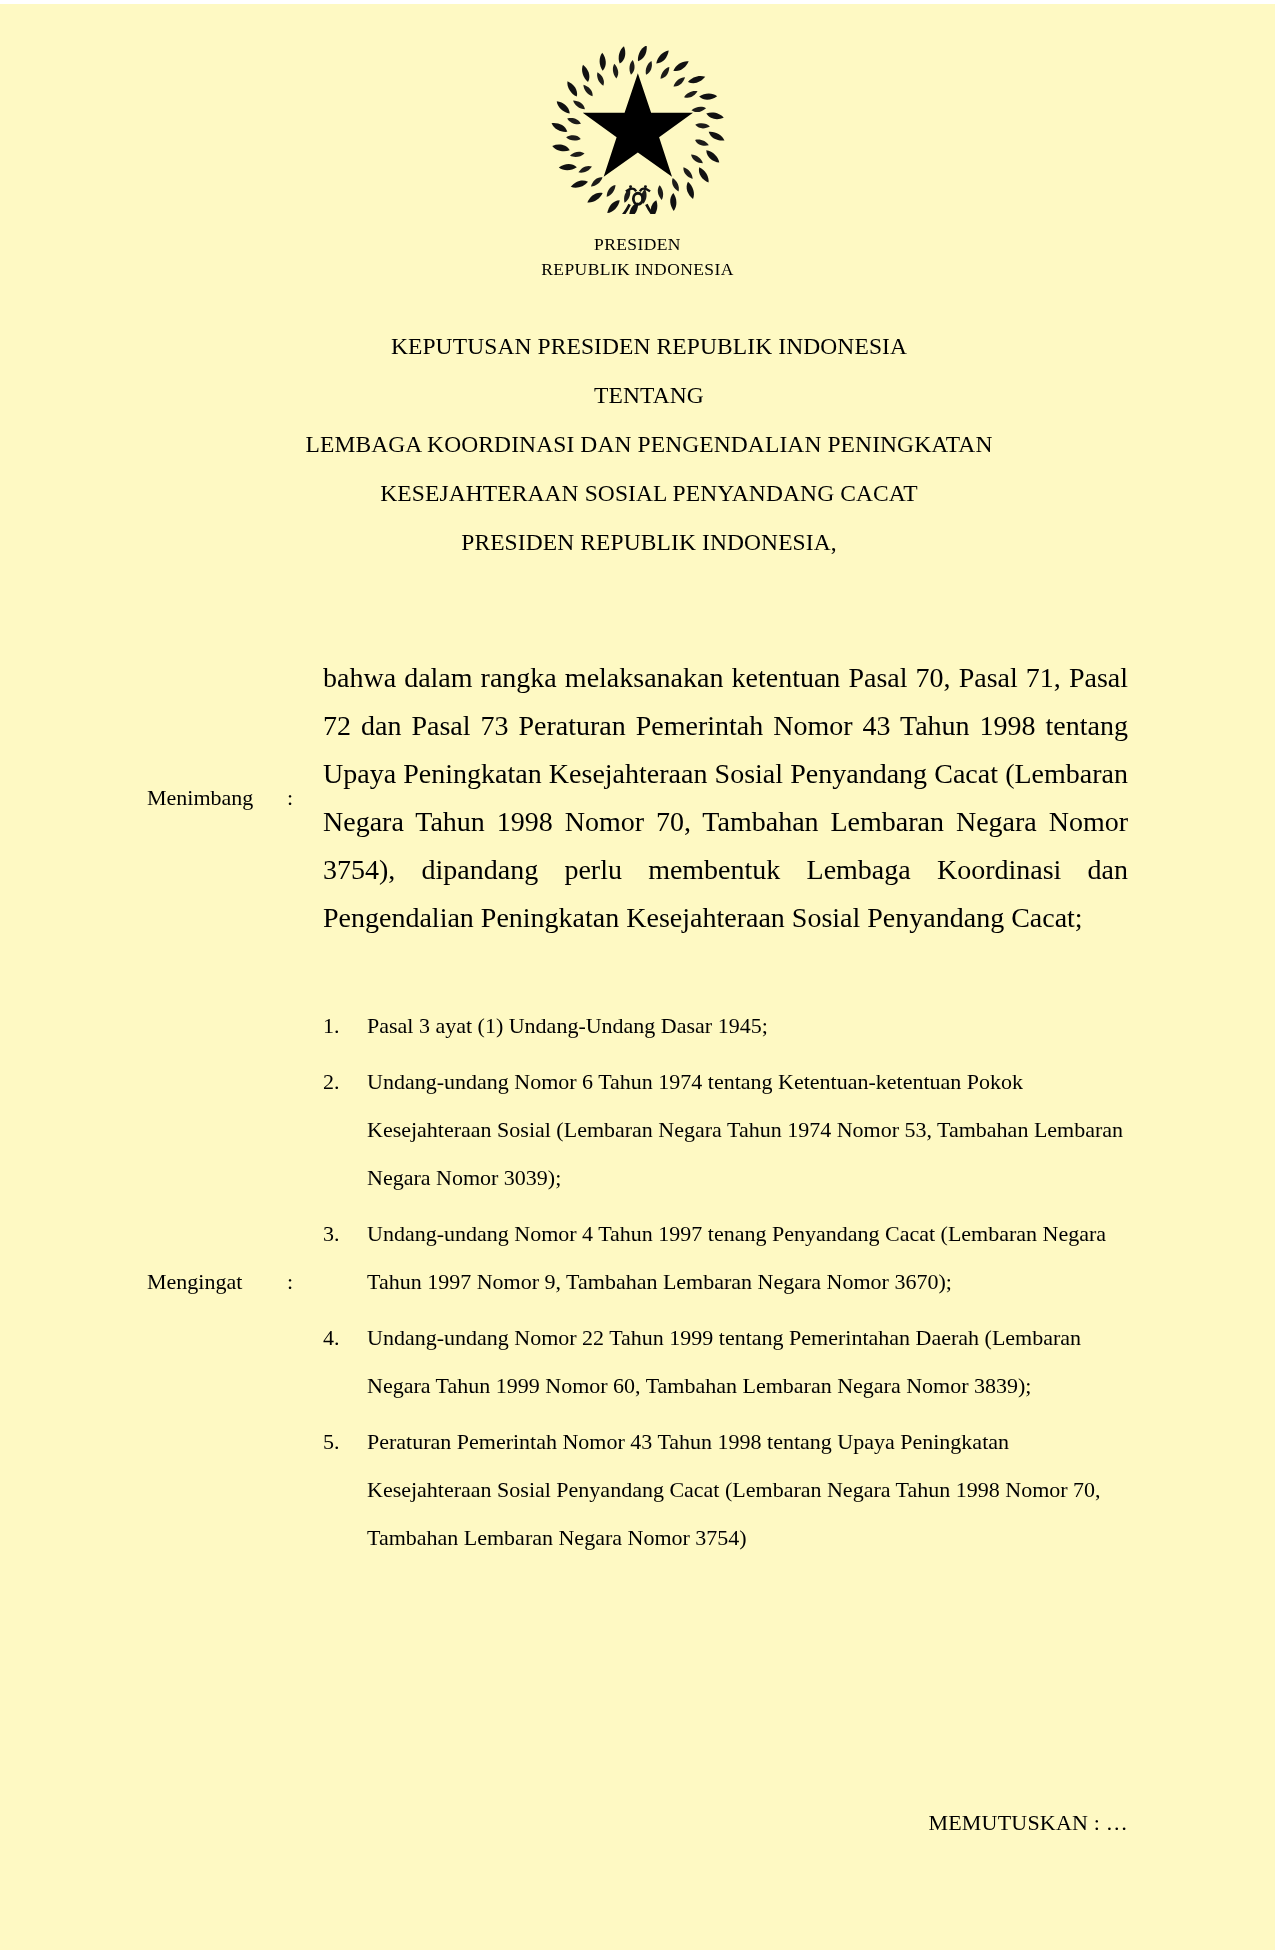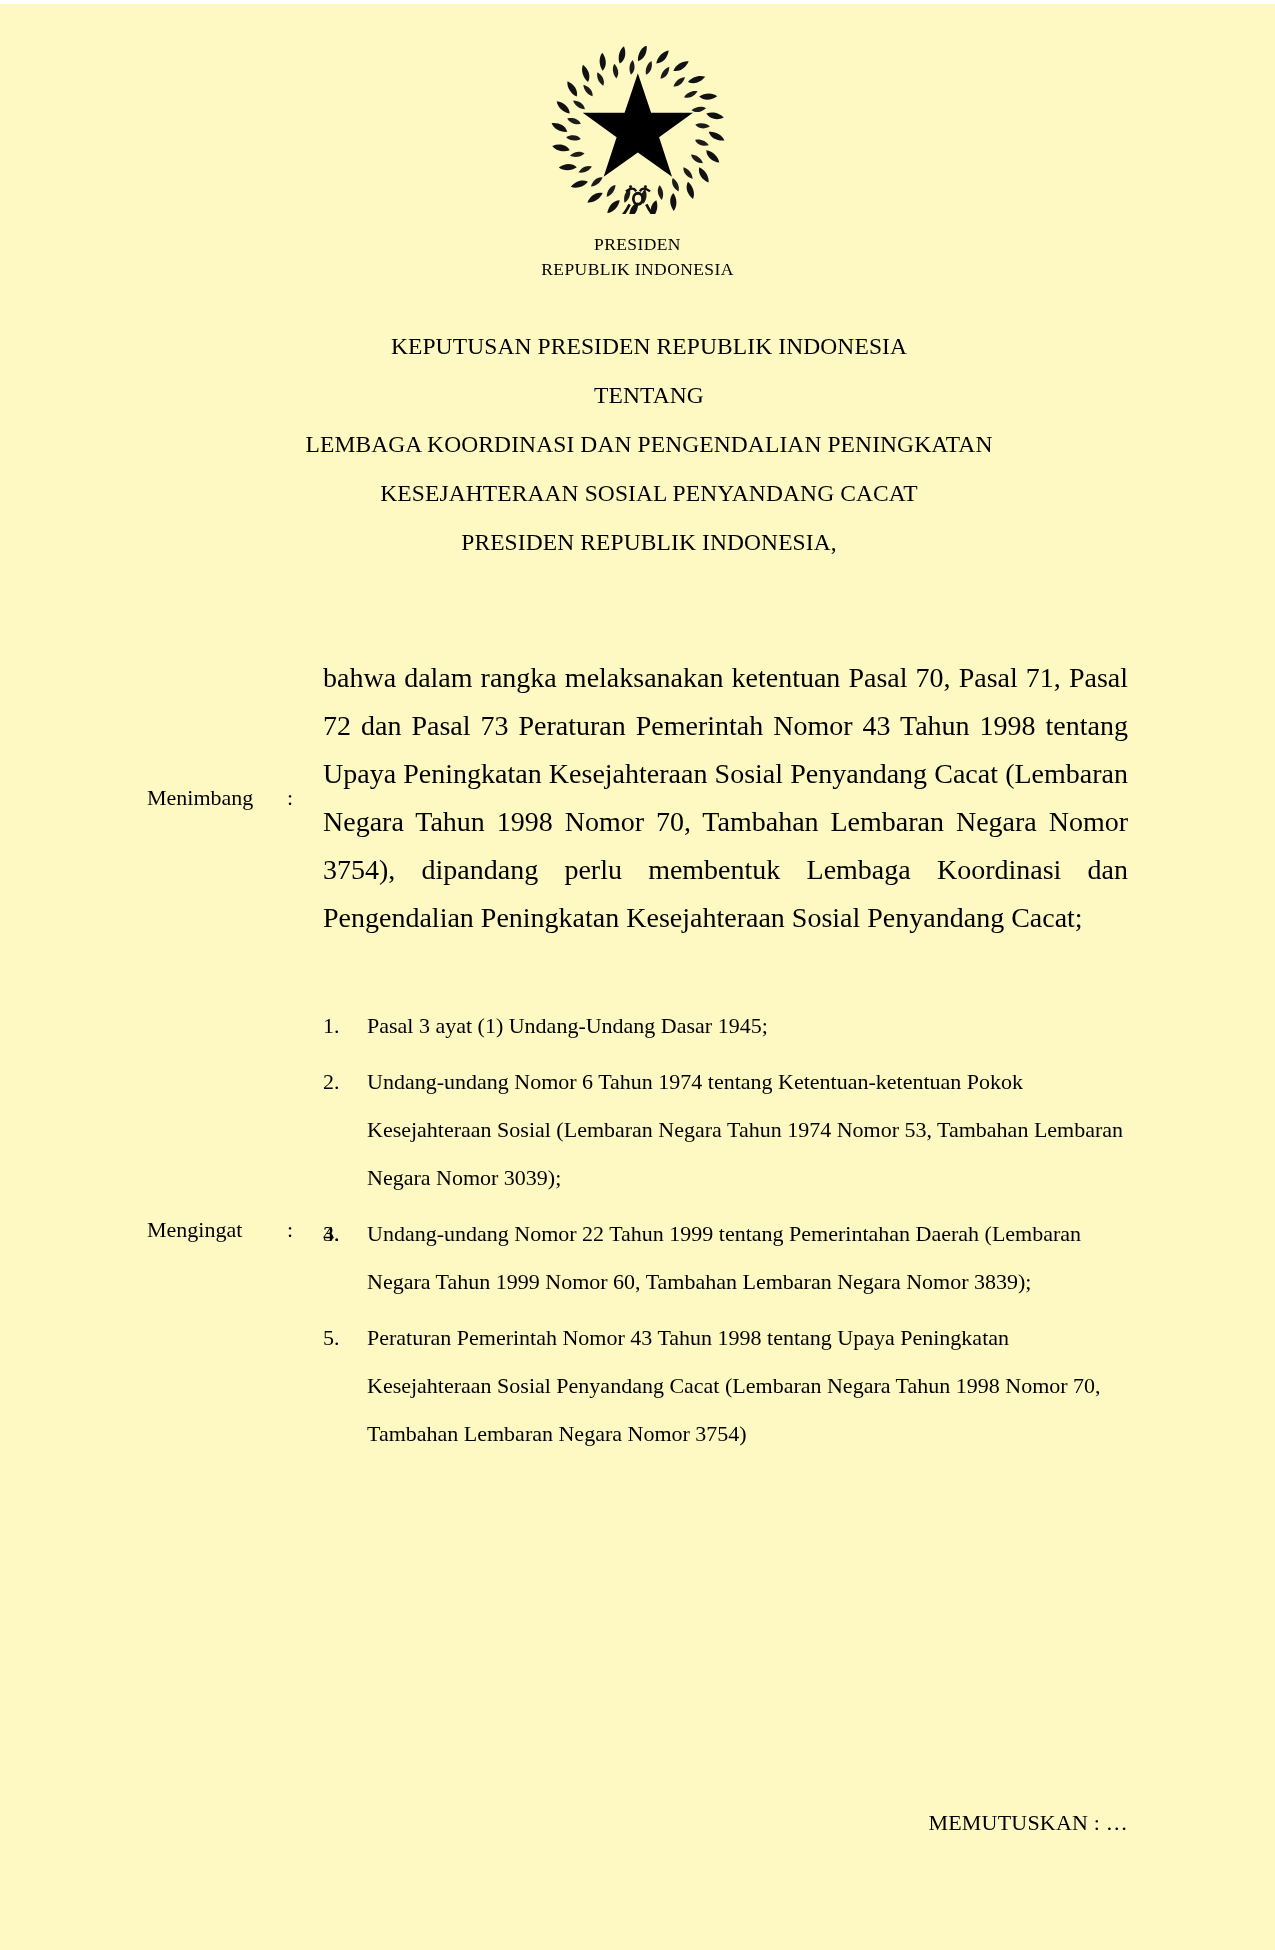--- a/index.html
+++ b/index.html
@@ -369,20 +369,21 @@
           <li>
             <span class="num">1.</span>
             <span class="item-text nowrap-last">Pasal 3 ayat (1) Undang-Undang Dasar 1945;</span>
           </li>
           <li>
             <span class="num">2.</span>
             <span class="item-text">Undang-undang Nomor 6 Tahun 1974 tentang Ketentuan-ketentuan Pokok Kesejahteraan Sosial (Lembaran Negara Tahun 1974 Nomor 53, Tambahan Lembaran Negara Nomor 3039);</span>
           </li>
           <li>
             <span class="num">3.</span>
+            <span class="item-text">Undang-undang Nomor 4 Tahun 1997 tenang Penyandang Cacat (Lembaran Negara Tahun 1997 Nomor 9, Tambahan Lembaran Negara Nomor 3670);</span>
           </li>
           <li>
             <span class="num">4.</span>
             <span class="item-text">Undang-undang Nomor 22 Tahun 1999 tentang Pemerintahan Daerah (Lembaran Negara Tahun 1999 Nomor 60, Tambahan Lembaran Negara Nomor 3839);</span>
           </li>
           <li>
             <span class="num">5.</span>
             <span class="item-text">Peraturan Pemerintah Nomor 43 Tahun 1998 tentang Upaya Peningkatan Kesejahteraan Sosial Penyandang Cacat (Lembaran Negara Tahun 1998 Nomor 70, Tambahan Lembaran Negara Nomor 3754)</span>
           </li>
         </ol>

